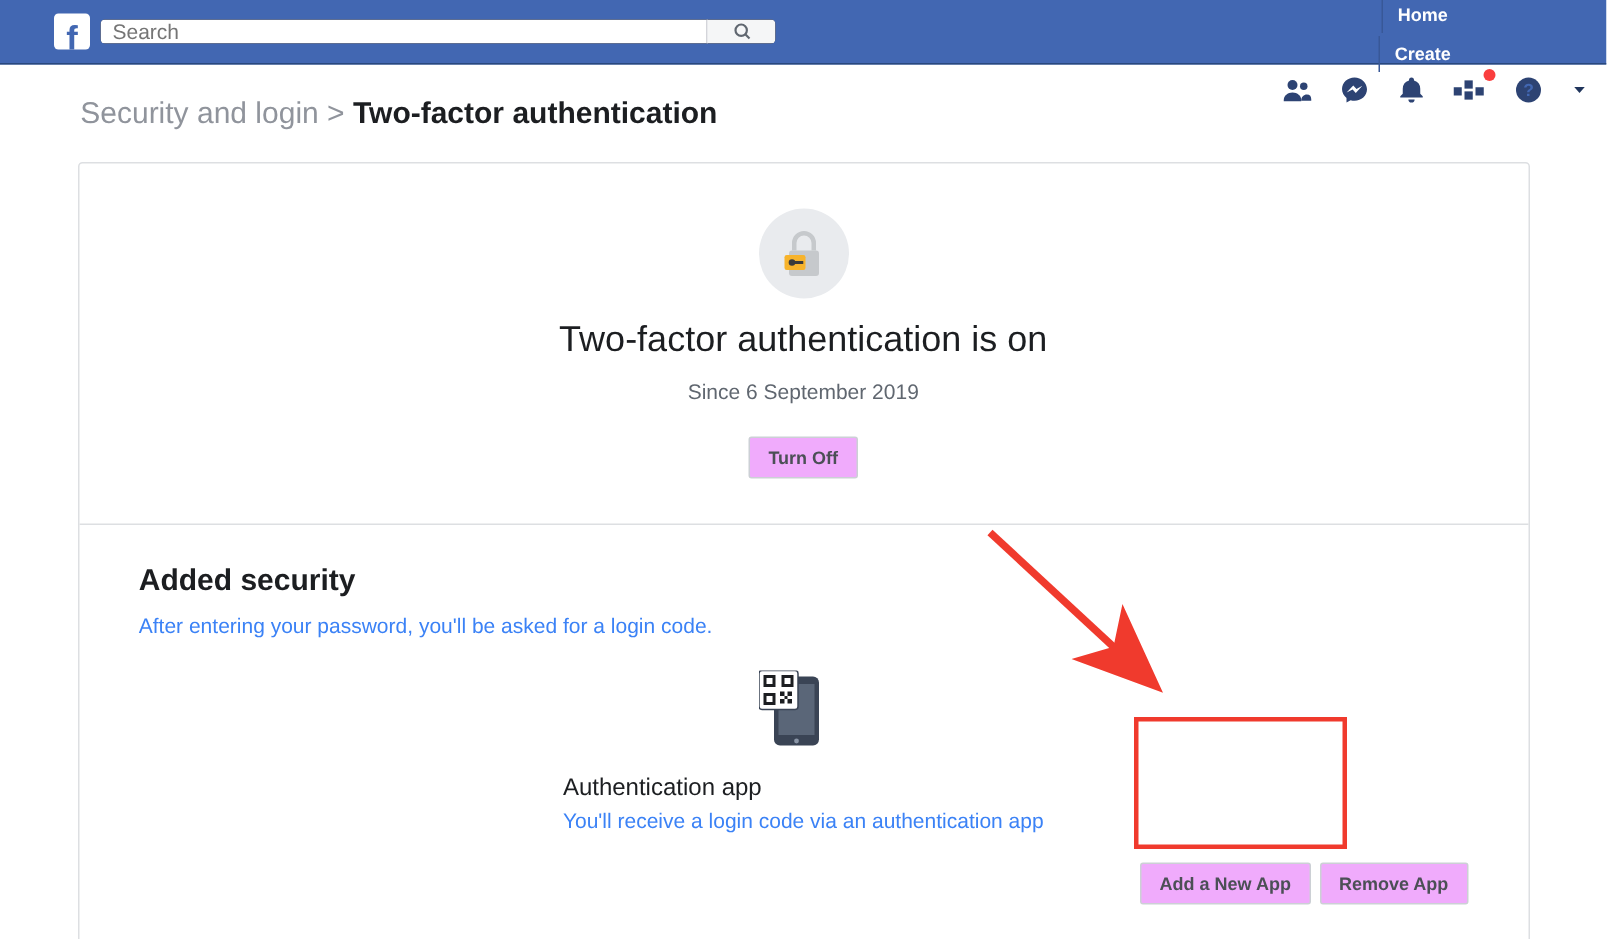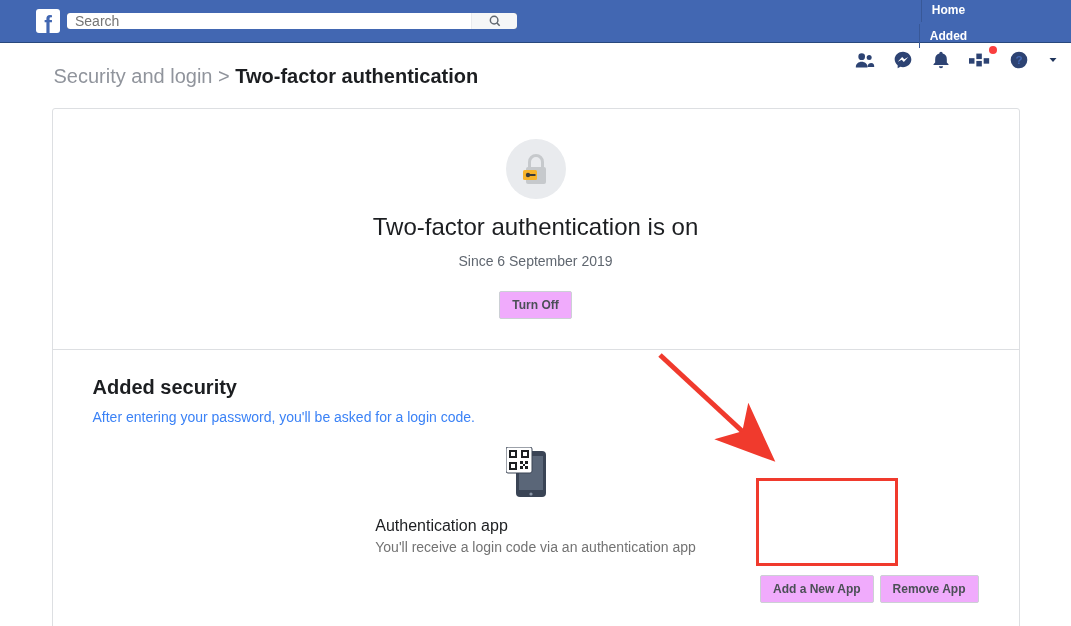--- a/index.html
+++ b/index.html
@@ -148,21 +148,21 @@
       align-items: center;
       gap: 20px;
       flex-direction: column;
     }
     .method-icon {
       width: 60px; height: 50px;
       position: relative;
     }
     .phone-svg { display:block; }
     .method-text .mt { font-size: 16px; color: #1c1e21; margin-bottom: 4px; }
-    .method-text .ms { font-size: 14px; color: #737373; }
+    .method-text .ms { font-size: 14px; color: #3b82f6; }
     .method-actions { margin-left: auto; display: flex; gap: 6px; padding-left: 44px; }
     .annot-box {
       position: absolute;
       border: 3px solid #f03a2d;
       pointer-events: none;
     }
     .annot-arrow {
       position: absolute;
       pointer-events: none;
     }
@@ -185,21 +185,21 @@
             <line x1="20" y1="20" x2="15.2" y2="15.2"></line>
           </svg>
       </button>
     </div>
     <div class="topbar-right">
       <div class="profile-link">
         <div class="avatar"></div>
         <span style="font-size:12px;font-weight:bold;">Phúc</span>
       </div>
       <div class="nav-link">Home</div>
-      <div class="nav-link">Added</div>
+      <div class="nav-link">Create</div>
       <div class="icon-cluster">
         <div class="top-icon">
           <svg width="20" height="20" viewBox="0 0 24 24" fill="#2d4373">
               <circle cx="8" cy="8" r="4"></circle>
               <circle cx="17" cy="9" r="3"></circle>
               <path d="M1 20c0-3.3 3.1-6 7-6s7 2.7 7 6v1H1z"></path>
               <path d="M15 20c0-2.5 2-4.5 4.5-4.5s3.5 1.5 3.5 4v1h-8z"></path>
             </svg>
         </div>
         <div class="top-icon">

